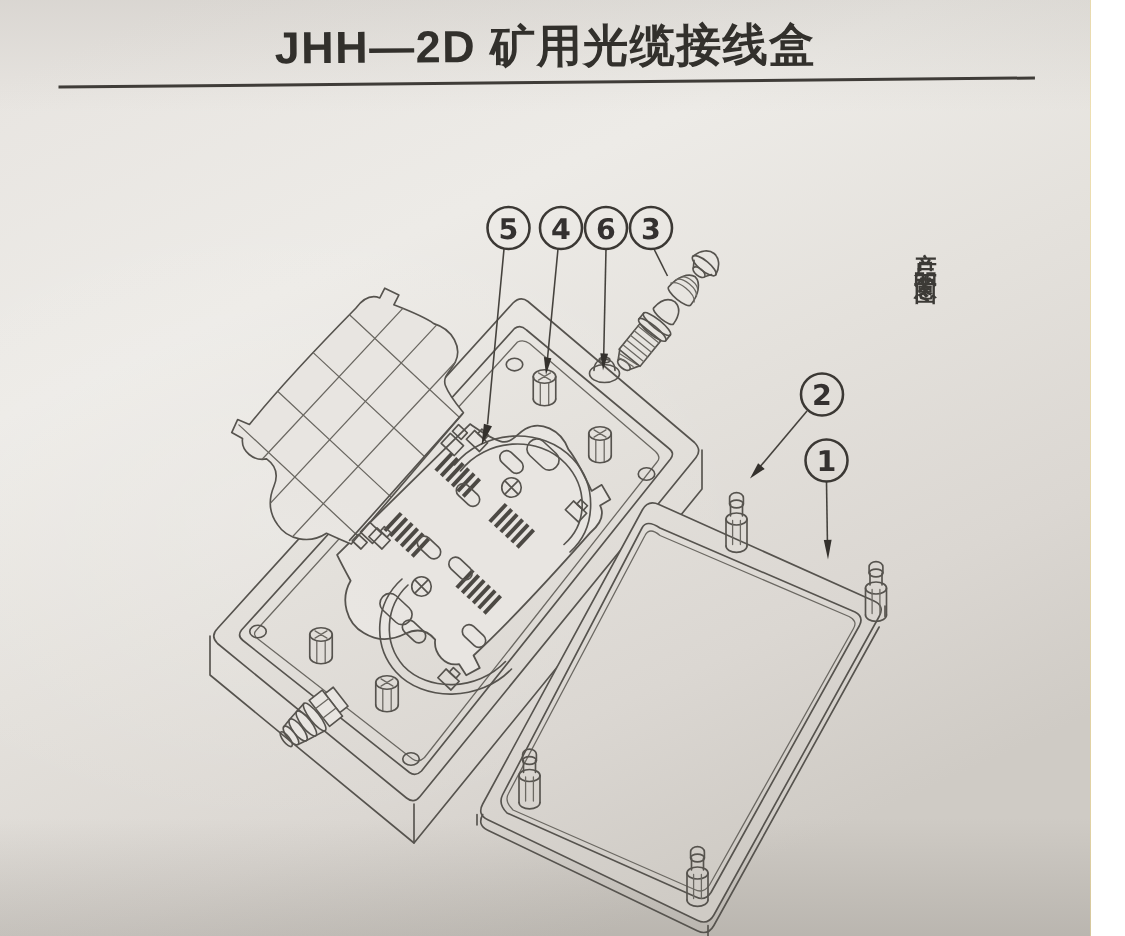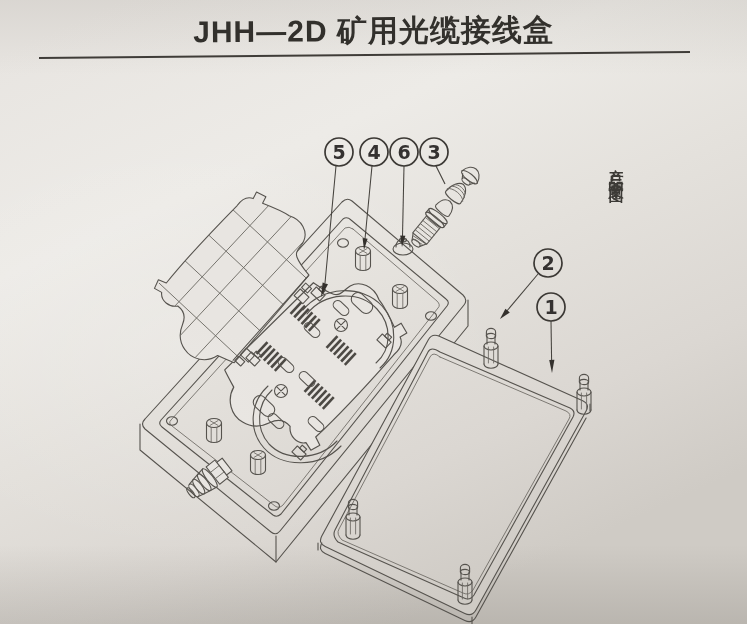--- a/index.html
+++ b/index.html
@@ -2,21 +2,20 @@
 <html><head>
 <meta charset="utf-8">
 <style>
   html,body{margin:0;padding:0;}
   .photo{
     position:relative;
     width:727px;height:624px;
     overflow:hidden;
     font-family:"Liberation Sans","DejaVu Sans",sans-serif;
     background:#eab308;
-    padding-left:20px;
   }
   .photo svg{position:absolute;left:0;top:0;}
   .ln{fill:none;stroke:#56534e;stroke-width:1.1;stroke-linejoin:round;stroke-linecap:round;}
   .ln-thin{fill:none;stroke:#6b6862;stroke-width:0.85;stroke-linejoin:round;stroke-linecap:round;}
   .paperfill{fill:url(#paperGrad);}
   .comb line{stroke:#4c4944;stroke-width:2.6;}
   .leader{fill:none;stroke:#45423d;stroke-width:1.05;}
   .dagger{fill:#34312d;stroke:none;}
   .callout-circle{fill:url(#paperGrad);stroke:#3b3834;stroke-width:1.7;}
   .callout-num{font-family:"DejaVu Sans","Liberation Sans",sans-serif;font-size:19px;font-weight:700;fill:#343130;}

